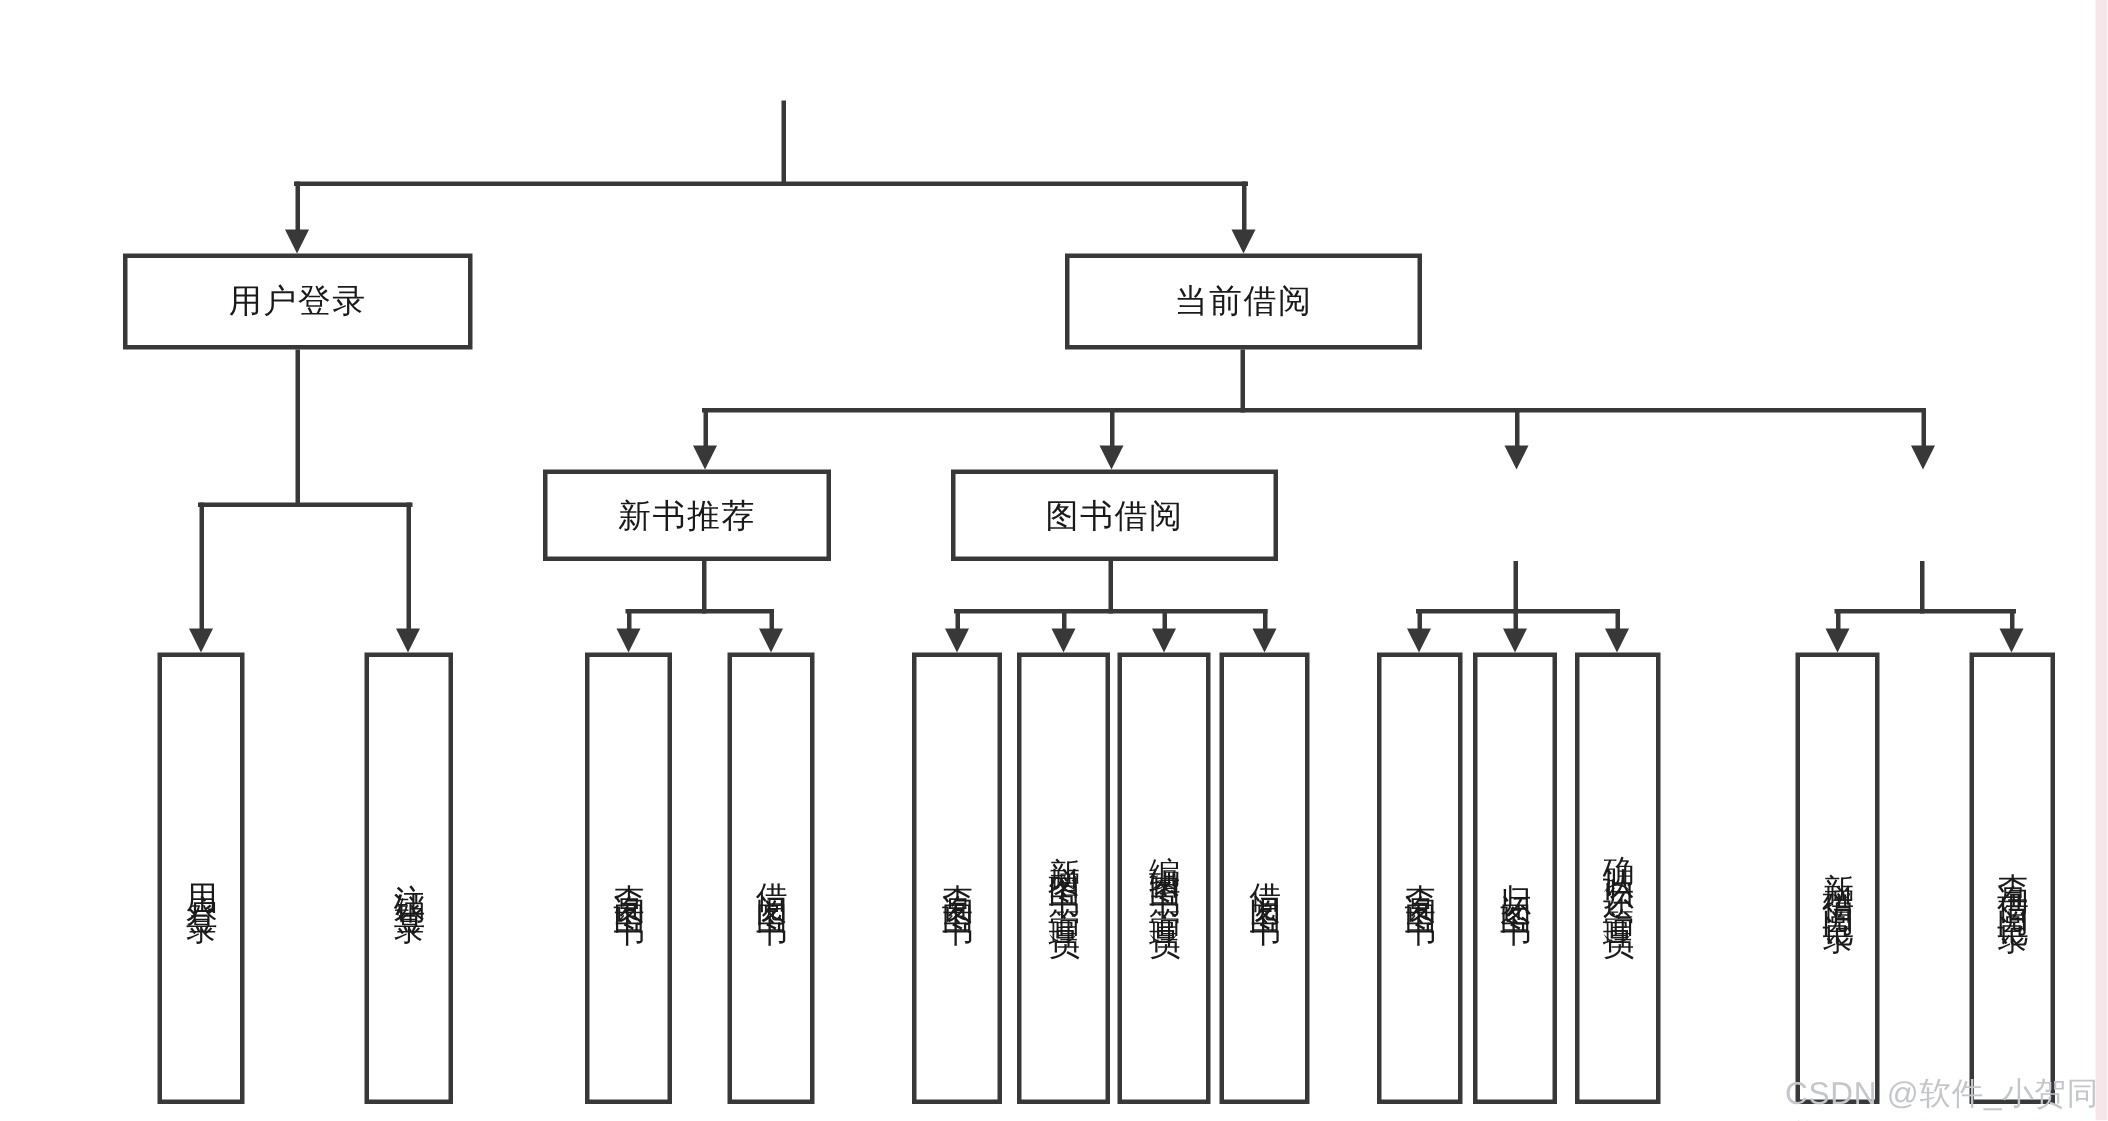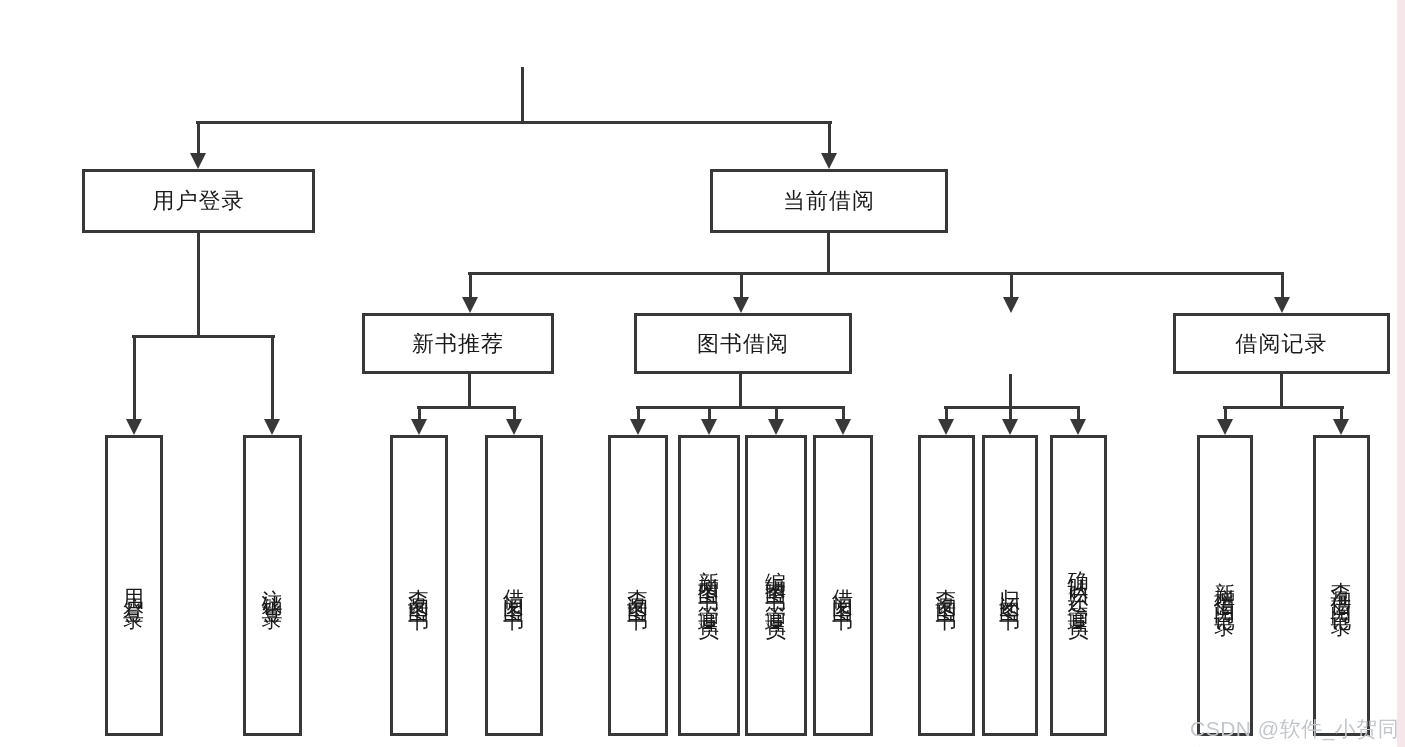--- a/index.html
+++ b/index.html
@@ -43,23 +43,20 @@
   </div>
   <div class="box" style="left:710px;top:169px;width:238px;height:64px">
     <span>当前借阅</span>
   </div>
 
   <div class="box" style="left:362px;top:313px;width:192px;height:61px">
     <span>新书推荐</span>
   </div>
   <div class="box" style="left:634px;top:313px;width:218px;height:61px">
     <span>图书借阅</span>
-  </div>
-  <div class="box" style="left:1173px;top:313px;width:217px;height:61px">
-    <span>借阅记录</span>
   </div>
 
   <div class="box leaf" style="left:105px;width:58px">
     <span class="vtext">用户登录</span>
   </div>
   <div class="box leaf" style="left:243px;width:59px">
     <span class="vtext">注销登录</span>
   </div>
 
   <div class="box leaf" style="left:390px;width:58px">

